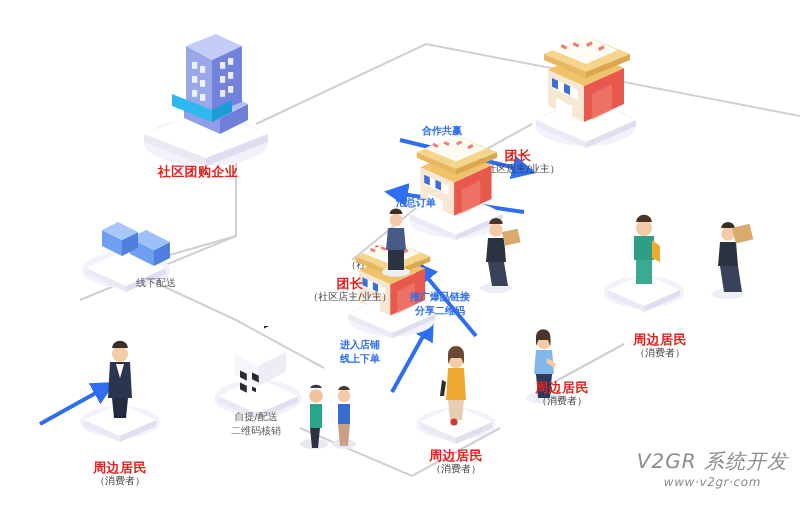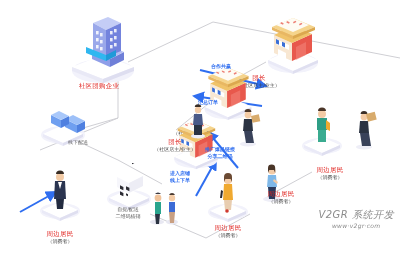--- a/index.html
+++ b/index.html
@@ -6,27 +6,27 @@
   body{
     width:400px;height:253px;
     background:#ffffff;
     font-family:"DejaVu Sans","Liberation Sans",sans-serif;
     overflow:hidden;position:relative;
   }
   #stage{position:absolute;inset:0;width:400px;height:253px;}
   svg.layer{position:absolute;left:0;top:0;width:400px;height:253px;}
   .node{position:absolute;transform:translate(-50%,-50%);}
   .lbl{position:absolute;transform:translate(-50%,0);text-align:center;white-space:nowrap;}
-  .lbl .t{color:#e0231f;font-weight:normal;font-size:6.5px;line-height:8px;letter-spacing:.2px;}
+  .lbl .t{color:#e0231f;font-weight:bold;font-size:6.5px;line-height:8px;letter-spacing:.2px;}
   .lbl .s{color:#3d3d3d;font-size:5px;line-height:7px;}
   .greylbl{position:absolute;transform:translate(-50%,0);text-align:center;white-space:nowrap;
            color:#5a5a5a;font-size:5px;line-height:6.5px;}
   .bluelbl{position:absolute;transform:translate(-50%,0);text-align:center;white-space:nowrap;
            color:#2f6ef0;font-size:5px;line-height:6.5px;font-weight:bold;}
-  .wm{position:absolute;right:6px;bottom:24px;text-align:center;color:#8c8c8c;margin-top:40px;}
+  .wm{position:absolute;right:6px;bottom:8px;text-align:center;color:#8c8c8c;margin-top:40px;}
   .wm .w1{font-size:10px;letter-spacing:.5px;font-style:italic;}
   .wm .w2{font-size:6px;font-style:italic;letter-spacing:.3px;}
 </style>
 </head>
 <body>
 
 <div id="stage">
 
   <svg class="layer" viewBox="0 0 400 253">
     <g stroke="#cfcfd4" stroke-width="1" fill="none">

